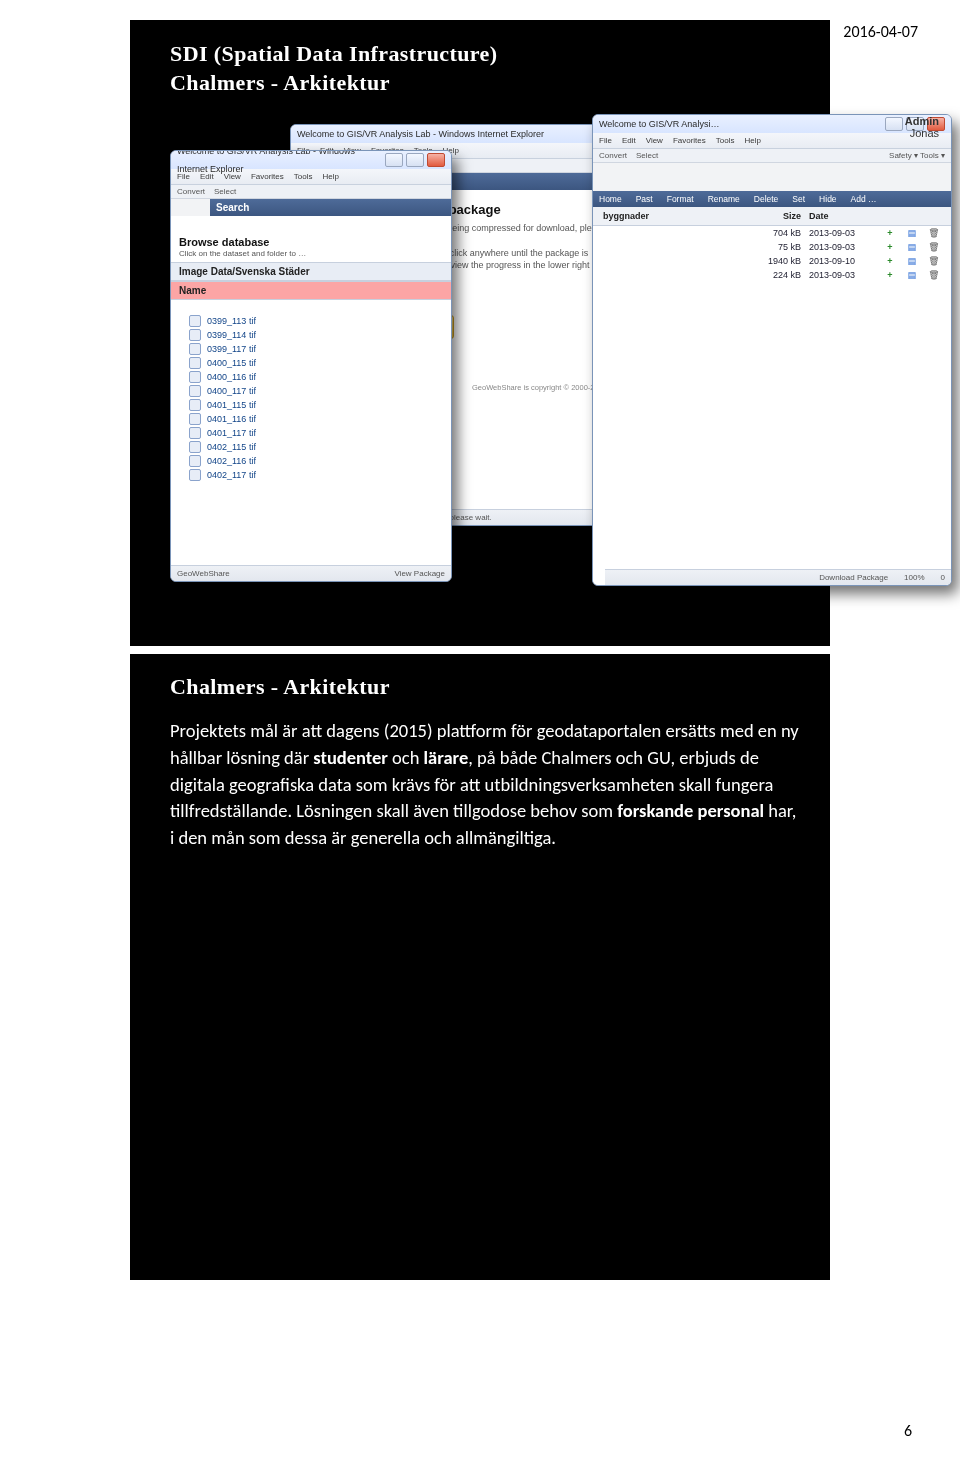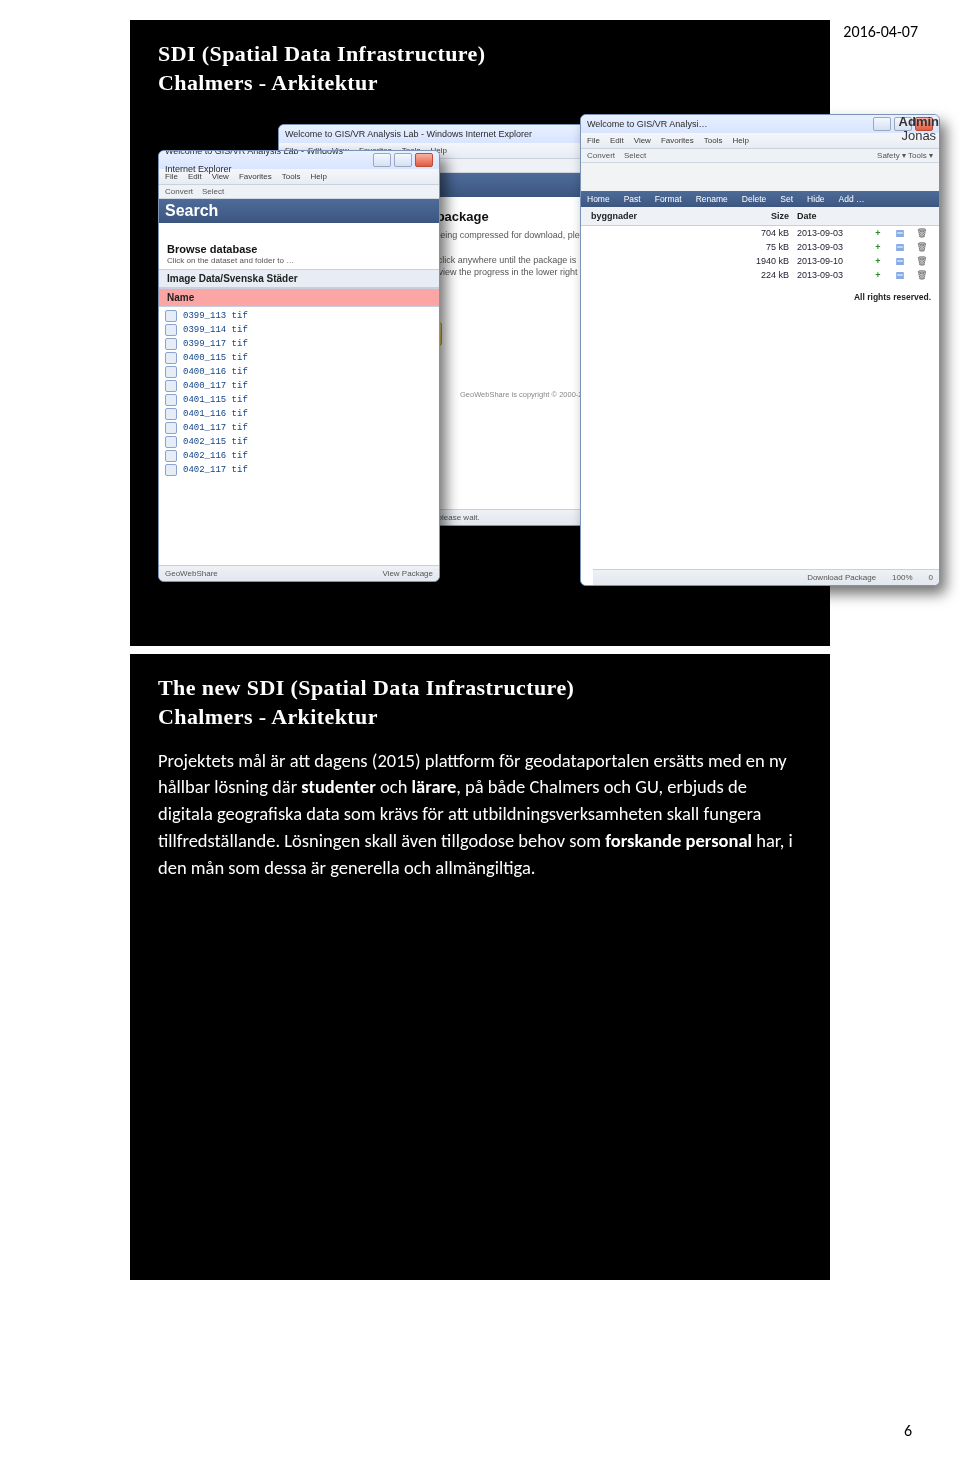--- a/index.html
+++ b/index.html
@@ -31,21 +31,21 @@
     color: #000;
   }
   .slide {
     width: 700px;
     height: 626px;
     background: #000;
     color: #fff;
     position: relative;
     margin: 0 auto;
     box-sizing: border-box;
-    padding: 20px 28px 18px 28px;
+    padding: 20px 28px 18px 40px;
   }
   .slide + .slide {
     margin-top: 8px;
   }
   .slide-title {
     font-family: Georgia, "Times New Roman", serif;
     font-size: 22px;
     font-weight: bold;
     line-height: 1.25;
     letter-spacing: 0.4px;
@@ -204,22 +204,23 @@
   }
   .win-left .content {
     background:#fff;
     height: calc(100% - 78px);
     overflow:hidden;
   }
   .searchbar {
     background: linear-gradient(#4e6b99,#3c5680);
     color:#fff;
     padding:3px 6px;
-    font-size:16px;
+    font-size:10px;
     font-weight:bold;
+    margin-left:39px;
   }
   .browse-head {
     font-weight:bold;
     font-size:11px;
     padding:6px 8px 1px 8px;
     color:#111;
     margin-top:14px;
   }
   .browse-sub {
     font-size:8px;
@@ -230,23 +231,22 @@
     background:#e8edf5;
     border-top:1px solid #c7d0de;
     border-bottom:1px solid #c7d0de;
     padding:3px 8px;
     font-size:10px;
     font-weight:bold;
     color:#222;
   }
   ul.file-list {
     list-style:none;
-    margin:0;
+    margin:12px;
     padding:2px 6px 0 6px;
-    font-family:Liberation Mono, monospace;
   }
   ul.file-list li {
     display:flex;
     align-items:center;
     gap:6px;
     font-size:9px;
     color:#114488;
     padding:1px 0;
     white-space:nowrap;
     overflow:hidden;
@@ -287,23 +287,23 @@
     background: linear-gradient(#4e6b99,#3c5680);
     color:#fff;
     font-size:8.5px;
     padding:3px 6px;
     display:flex;
     gap:14px;
     align-items:center;
     margin-top:28px;
   }
   .right-user {
-    position:absolute; top:-48px; right:0;
-    text-align:center;
-    font-size:13px;
+    position:absolute; top:-48px; right:12px;
+    text-align:right;
+    font-size:11px;
     color:#333;
     line-height:1.15;
   }
   .right-user .b { font-weight:bold; }
   .tbl-head {
     background:#eef1f6;
     border-bottom:1px solid #c7d0de;
     display:flex;
     padding:3px 6px;
     font-size:9px;
@@ -569,34 +569,32 @@
           </div>
           <div class="tbl-row">
             <div class="col-name"></div>
               <div class="col-gap"></div>
             <div class="col-size">224 kB</div>
             <div class="col-date">2013-09-03</div>
             <div class="col-ico glyph-plus">+</div>
             <div class="col-ico glyph-doc">▤</div>
             <div class="col-ico glyph-bin">🗑</div>
           </div>
-          <div class="right-reserved">All rights reserved.</div>
         </div>
         <div class="right-footer">
           <span>Download Package</span>
           <span>100%</span>
           <span>0</span>
         </div>
       </div>
 
     </div>
   </div>
 
   <div class="slide">
-    <div class="slide-title">The new SDI (Spatial Data Infrastructure)</div>
     <div class="slide-subtitle">Chalmers - Arkitektur</div>
 
     <div class="body-text">
       <span>Projektets mål är att dagens (2015) plattform för geodataportalen ersätts med en ny hållbar lösning där </span><span class="bold">studenter</span><span> och </span><span class="bold">lärare</span><span>, på både Chalmers och GU, erbjuds de digitala geografiska data som krävs för att utbildningsverksamheten skall fungera tillfredställande. Lösningen skall även tillgodose behov som </span><span class="bold">forskande personal</span><span> har, i den mån som dessa är generella och allmängiltiga.</span>
     </div>
   </div>
 
 </div>
 
 </body></html>

